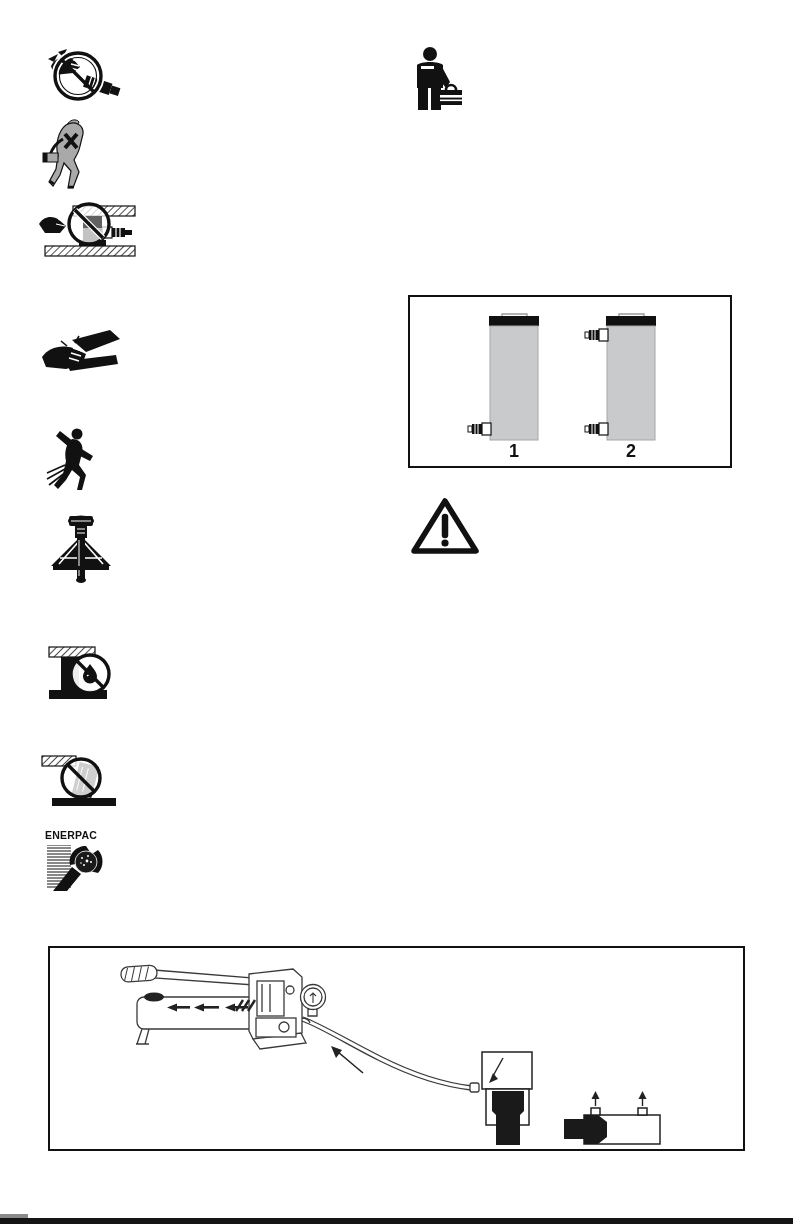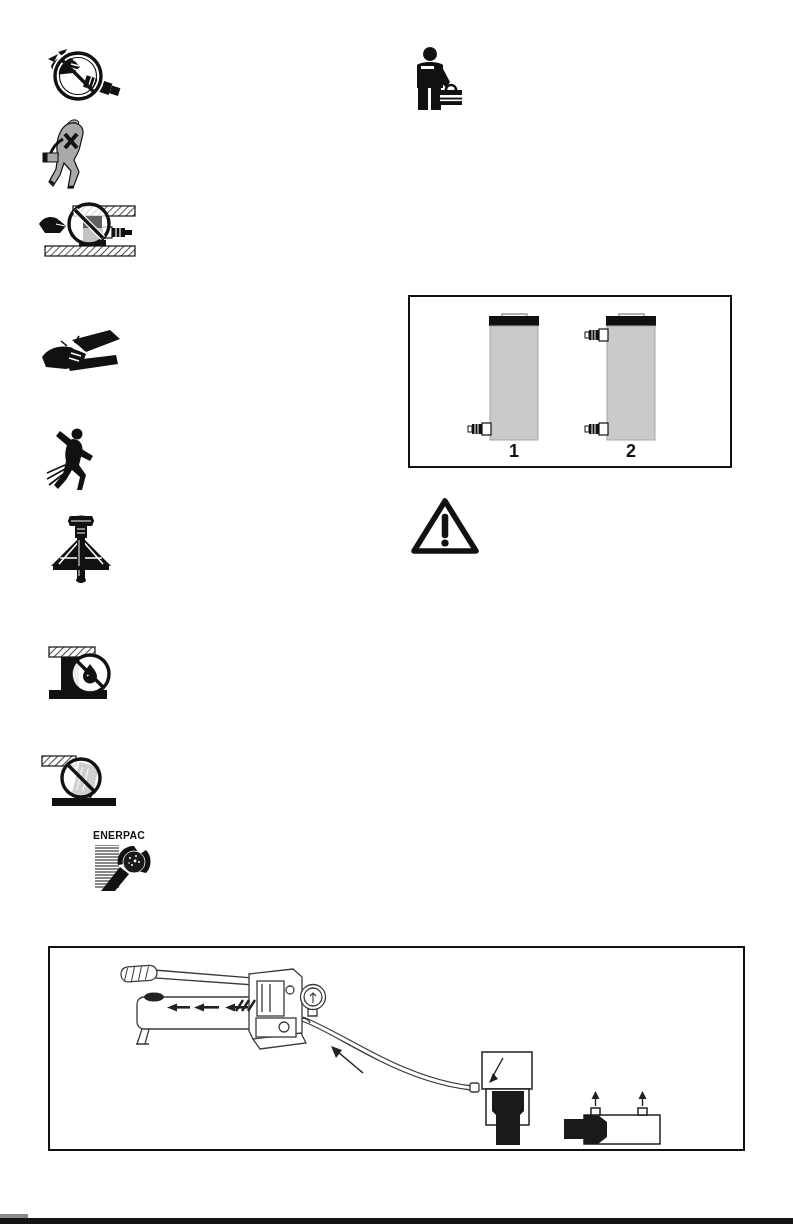--- a/index.html
+++ b/index.html
@@ -3,21 +3,21 @@
 <meta charset="utf-8">
 <style>
   html,body{margin:0;padding:0;background:#e8e8e8;}
   .page{
     position:relative;width:793px;height:1225px;background:#ffffff;
     overflow:hidden;font-family:"Liberation Sans",sans-serif;color:#111;
   }
   .abs{position:absolute;}
   .figure-box{position:absolute;border:2px solid #111;background:#fff;box-sizing:border-box;}
   .cyl-label{position:absolute;font-weight:bold;font-size:18px;color:#111;text-align:center;width:52px;}
-  .enerpac-logo{position:absolute;width:70px;text-align:left;margin-left:48px;}
+  .enerpac-logo{position:absolute;width:70px;text-align:left;}
   .enerpac-text{font-weight:bold;font-size:10.5px;letter-spacing:.2px;color:#111;display:block;line-height:11px;}
   .bottom-strip{position:absolute;left:0;top:1218px;width:793px;height:6px;background:#141414;}
   .bottom-strip-stub{position:absolute;left:0;top:1214px;width:28px;height:4px;background:#8a8a8a;}
   svg{display:block;}
 </style>
 </head>
 <body>
 
 <div class="page">
 

